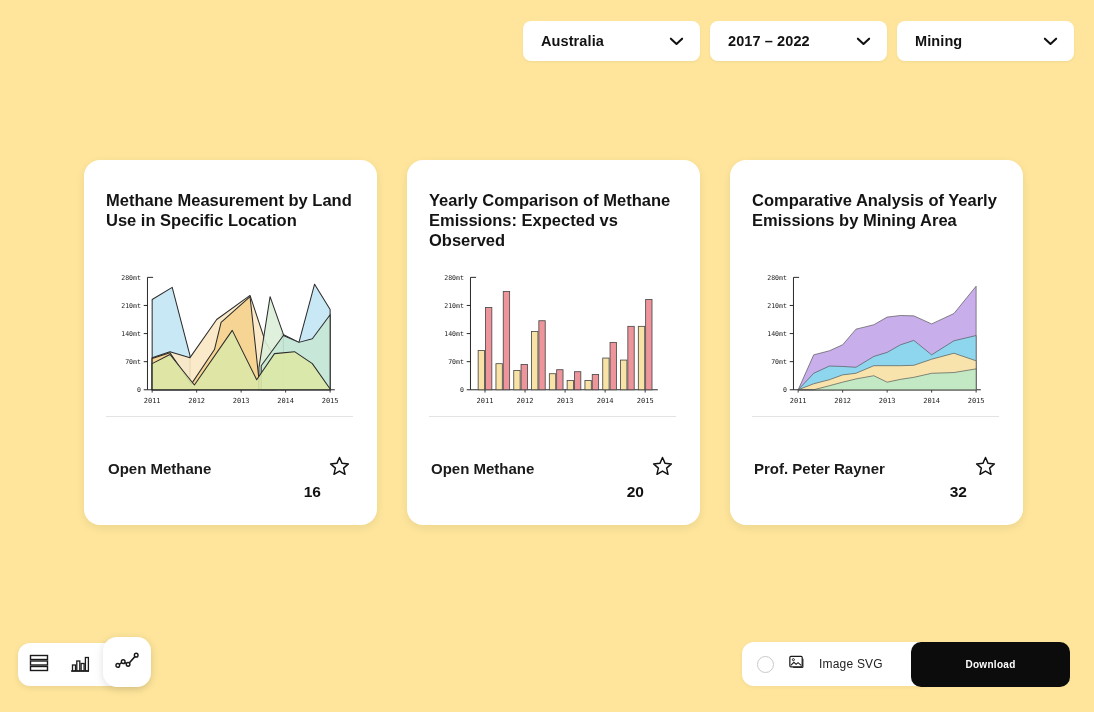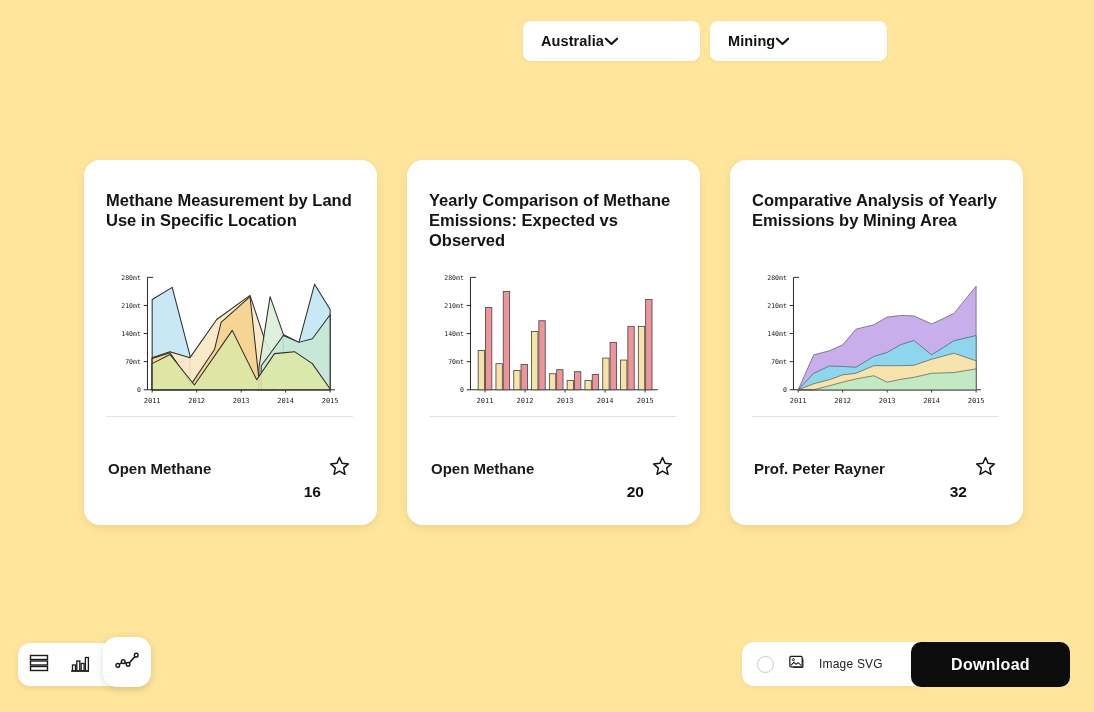--- a/index.html
+++ b/index.html
@@ -7,21 +7,21 @@
   body {
     position:relative; overflow:hidden;
     background:#fee59b;
     font-family:"Liberation Sans", sans-serif;
     color:#121212;
   }
   
   .filters { position:absolute; top:21px; left:523px; display:flex; gap:10px; }
   .select {
     width:177px; height:40px; background:#fff; border-radius:8px;
-    display:flex; align-items:center; 
+    display:flex; align-items:center; justify-content:space-between;
     padding:0 16px 0 18px; cursor:pointer;
     box-shadow:0 1px 3px rgba(0,0,0,0.05);
     font-size:14.5px; font-weight:600; letter-spacing:.1px;
   }
   .select svg { flex:0 0 auto; }
   
   .cards { position:absolute; top:160px; left:84px; display:flex; gap:30px; }
   .card {
     width:293px; height:365px; background:#fff; border-radius:16px;
     box-shadow:0 3px 10px rgba(0,0,0,0.07);
@@ -68,29 +68,37 @@
   }
   .radio {
     width:17px; height:17px; border:1.5px solid #c9c9c9; border-radius:50%;
     background:transparent; flex:0 0 auto;
   }
   .export-label { font-size:12px; color:#222; letter-spacing:.2px; }
   .download-btn {
     position:absolute; left:911px; top:642px; width:159px; height:45px;
     background:#0c0c0c; color:#fff; border:none; border-radius:10px;
     font-family:"Liberation Sans", sans-serif;
-    font-size:16px; font-weight:600; letter-spacing:.3px; cursor:pointer;
+    font-size:10px; font-weight:600; letter-spacing:.3px; cursor:pointer;
   }
 </style>
 </head>
 <body>
 
 <div class="filters">
   <div class="select">
     <span>Australia</span>
+    <span>
+      <svg width="15" height="9" viewBox="0 0 16 9">
+          <path d="M2 1.5 L8 7.2 L14 1.5" fill="none" stroke="#111" stroke-width="2.2" stroke-linecap="round" stroke-linejoin="round"></path>
+        </svg>
+    </span>
+  </div>
+  <div class="select">
+    <span>2017 – 2022</span>
     <span>
       <svg width="15" height="9" viewBox="0 0 16 9">
           <path d="M2 1.5 L8 7.2 L14 1.5" fill="none" stroke="#111" stroke-width="2.2" stroke-linecap="round" stroke-linejoin="round"></path>
         </svg>
     </span>
   </div>
   <div class="select">
     <span>Mining</span>
     <span>
       <svg width="15" height="9" viewBox="0 0 16 9">

